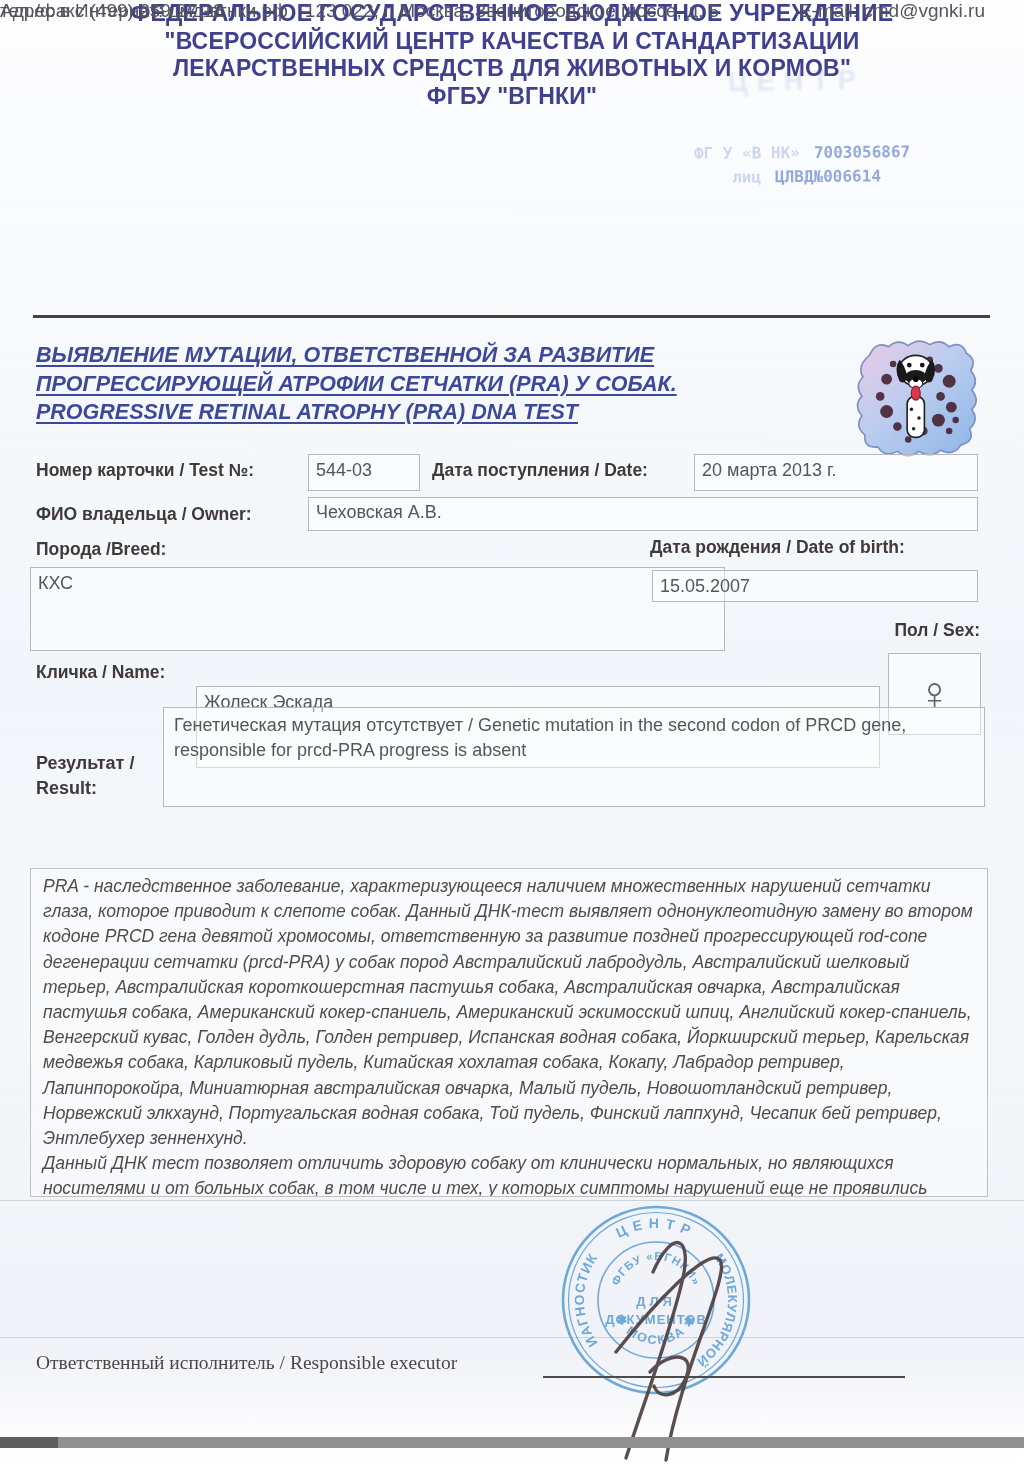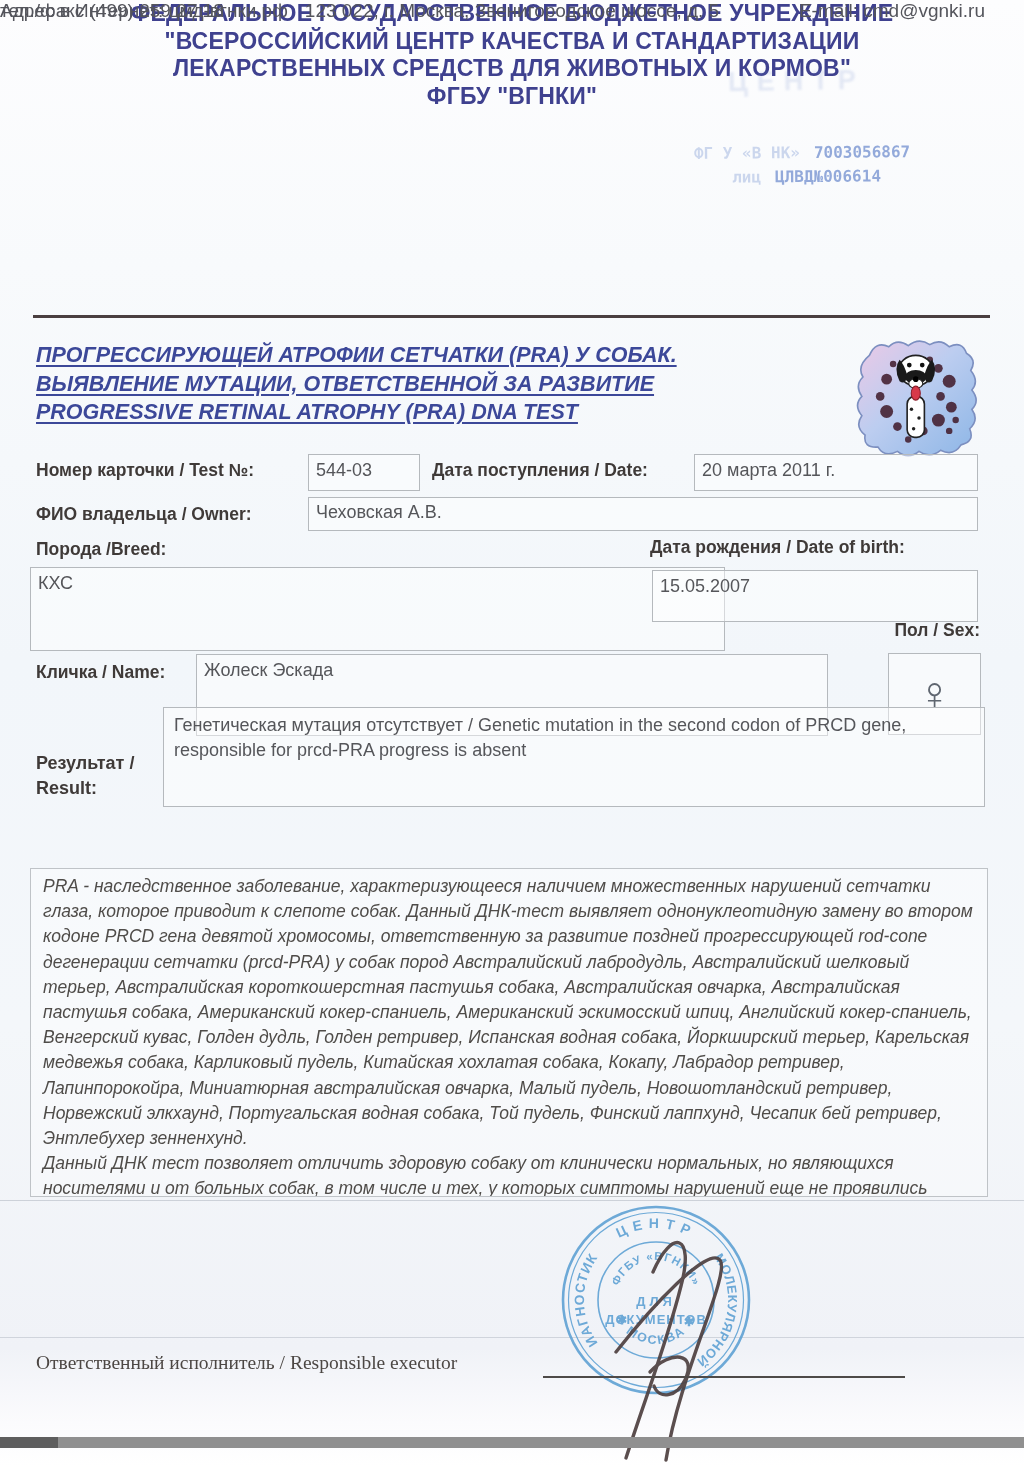--- a/index.html
+++ b/index.html
@@ -47,24 +47,24 @@
 
   .lbl-testno { left:36px; top:460px; }
   .box-testno { left:308px; top:454px; width:112px; height:37px; }
   .lbl-date   { left:432px; top:460px; }
   .box-date   { left:694px; top:454px; width:284px; height:37px; }
   .lbl-owner  { left:36px; top:504px; }
   .box-owner  { left:308px; top:497px; width:670px; height:34px; }
   .lbl-breed  { left:36px; top:539px; }
   .lbl-dob    { left:650px; top:537px; }
   .box-breed  { left:30px; top:567px; width:695px; height:84px; }
-  .box-dob    { left:652px; top:570px; width:326px; height:52px; }
+  .box-dob    { left:652px; top:570px; width:326px; height:32px; }
   .lbl-sex    { right:44px; top:620px; }
   .lbl-name   { left:36px; top:662px;text-align:center; }
-  .box-name   { left:196px; top:654px; width:632px; height:82px; }
+  .box-name   { left:196px; top:686px; width:684px; height:82px; }
   .box-sex    { left:888px; top:653px; width:93px; height:82px; text-align:center; }
   .sex-sym    { font-size:46px; font-weight:400; color:#5f6670; line-height:78px; }
   .lbl-result { left:36px; top:751px; line-height:25px; font-size:18px; }
   .box-result { left:163px; top:707px; width:822px; height:100px; }
   .result-val { font-size:18px; line-height:25px; color:#55565a; padding:5px 10px; white-space:normal; }
 
   
   .desc-box { left:30px; top:868px; width:958px; height:329px; border:1px solid #bfc3c7;
               background:rgba(255,255,255,.35); overflow:hidden; }
   .desc-box p { margin:5px 12px 0 12px; font-style:italic; font-size:17.5px; line-height:25.2px;
@@ -107,22 +107,22 @@
   <div class="abs address">123 022, г. Москва, Звенигородское шоссе, д. 5</div>
   <div class="abs contacts">
     <span class="phone">тел./факс (499) 259 27 18</span>
     <span class="website">Адрес в Интернет: цмд-вгнки.рф</span>
     <span class="email">E-mail: cmd@vgnki.ru</span>
   </div>
 
   <div class="abs divider"></div>
 
   <div class="abs test-title">
+    <div>ВЫЯВЛЕНИЕ МУТАЦИИ, ОТВЕТСТВЕННОЙ ЗА РАЗВИТИЕ</div>
     <div>ПРОГРЕССИРУЮЩЕЙ АТРОФИИ СЕТЧАТКИ (PRA) У СОБАК.</div>
-    <div>ВЫЯВЛЕНИЕ МУТАЦИИ, ОТВЕТСТВЕННОЙ ЗА РАЗВИТИЕ</div>
     <div>PROGRESSIVE RETINAL ATROPHY (PRA) DNA TEST</div>
   </div>
 
   <svg class="abs dog-logo" viewBox="0 0 120 115">
     <defs>
       <linearGradient id="logoGrad" x1="0" y1="0" x2="1" y2="1">
         <stop offset="0" stop-color="#ecc9e6"></stop>
         <stop offset="0.45" stop-color="#bccdf0"></stop>
         <stop offset="1" stop-color="#8db6e6"></stop>
       </linearGradient>
@@ -161,21 +161,21 @@
       <ellipse cx="57" cy="53" rx="4.2" ry="6.5" fill="#d8394a" stroke="#8c1f2c" stroke-width="1"></ellipse>
     </g>
   </svg>
 
   <div class="abs lbl lbl-testno">Номер карточки / Test №:</div>
   <div class="abs fbox box-testno">
     <div class="fval">544-03</div>
   </div>
   <div class="abs lbl lbl-date">Дата поступления / Date:</div>
   <div class="abs fbox box-date">
-    <div class="fval">20 марта 2011 г.</div>
+    <div class="fval">20 марта 2013 г.</div>
   </div>
 
   <div class="abs lbl lbl-owner">ФИО владельца / Owner:</div>
   <div class="abs fbox box-owner">
     <div class="fval" style="padding-top:4px">Чеховская А.В.</div>
   </div>
 
   <div class="abs lbl lbl-breed">Порода  /Breed:</div>
   <div class="abs lbl lbl-dob">Дата рождения / Date of birth:</div>
   <div class="abs fbox box-breed">

